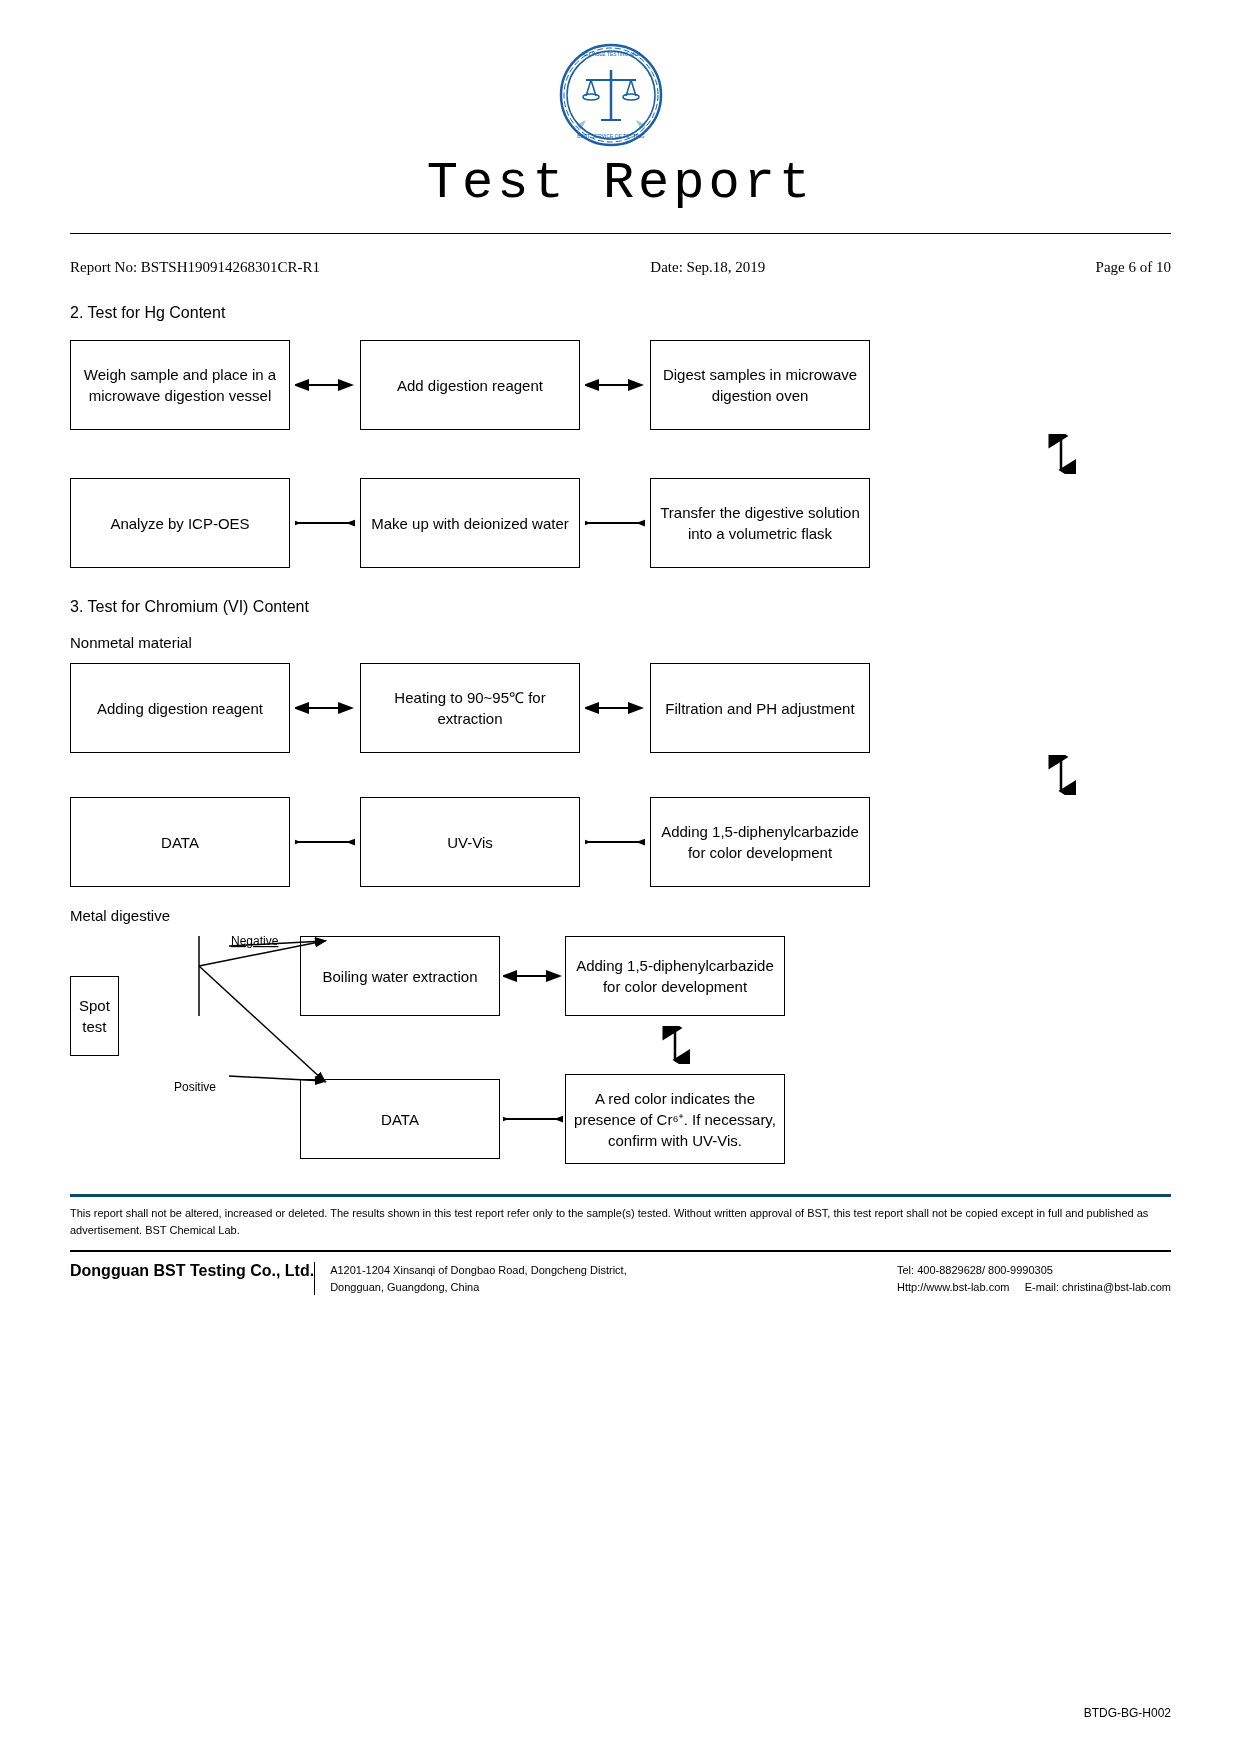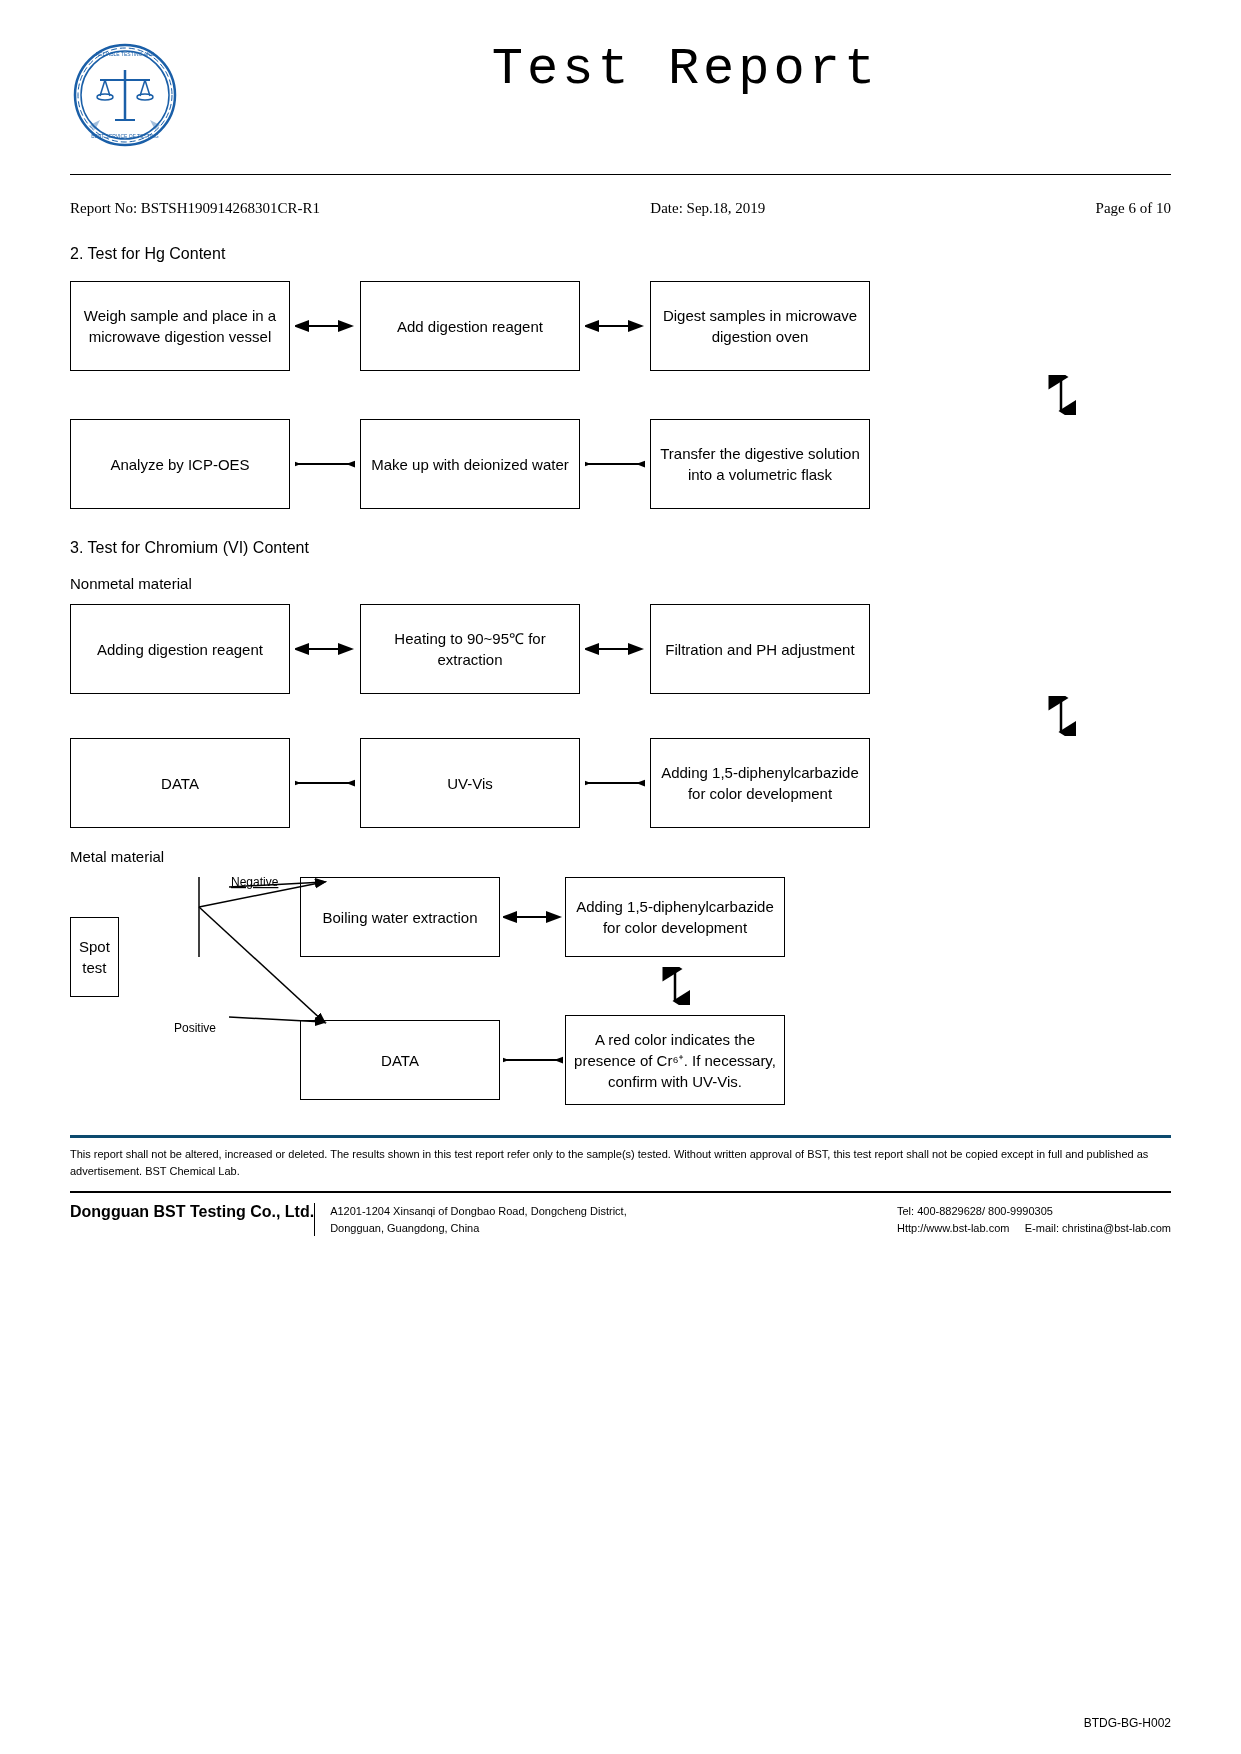--- a/index.html
+++ b/index.html
@@ -13,22 +13,23 @@
     }
     .page {
       width: 1241px;
       min-height: 1754px;
       padding: 40px 70px 60px 70px;
       position: relative;
     }
     
     .header {
       display: flex;
-      align-items: flex-start;
+      align-items: center;
       margin-bottom: 20px;
+      flex-direction: column;
     }
     .logo-area {
       width: 130px;
     }
     .logo-svg {
       width: 110px;
       height: 110px;
     }
     .title-area {
       flex: 1;
@@ -135,21 +136,21 @@
       border-left: 1px solid #000;
     }
     .footer-contact {
       font-size: 11px;
       font-family: Arial, sans-serif;
       line-height: 1.5;
       padding-left: 15px;
     }
     .doc-number {
       position: absolute;
-      bottom: 24px;
+      bottom: 34px;
       right: 70px;
       font-size: 12px;
       font-family: Arial, sans-serif;
     }
   </style>
 </head>
 <body>
 
 <div class="page">
 
@@ -392,21 +393,21 @@
             </marker>
           </defs>
           <line x1="55" y1="15" x2="2" y2="15" stroke="#000" stroke-width="2" marker-end="url(#alnm2)" marker-start="url(#alnm2b)"></line>
         </svg>
       </div>
       <div class="flow-box flow-box-wide">
         <span>Adding 1,5-diphenylcarbazide for color development</span>
       </div>
     </div>
 
-    <div class="subsection-label">Metal material</div>
+    <div class="subsection-label">Metal digestive</div>
 
     <div style="position:relative; display:flex; align-items:flex-start; gap:0;">
 
       <div style="display:flex; flex-direction:row; align-items:center; width:220px;">
 
         <div class="flow-box" style="width:160px; min-height:80px; margin-bottom:0;">
           <span>Spot test</span>
         </div>
 
         <div style="position:relative; width:220px; height:160px;">

